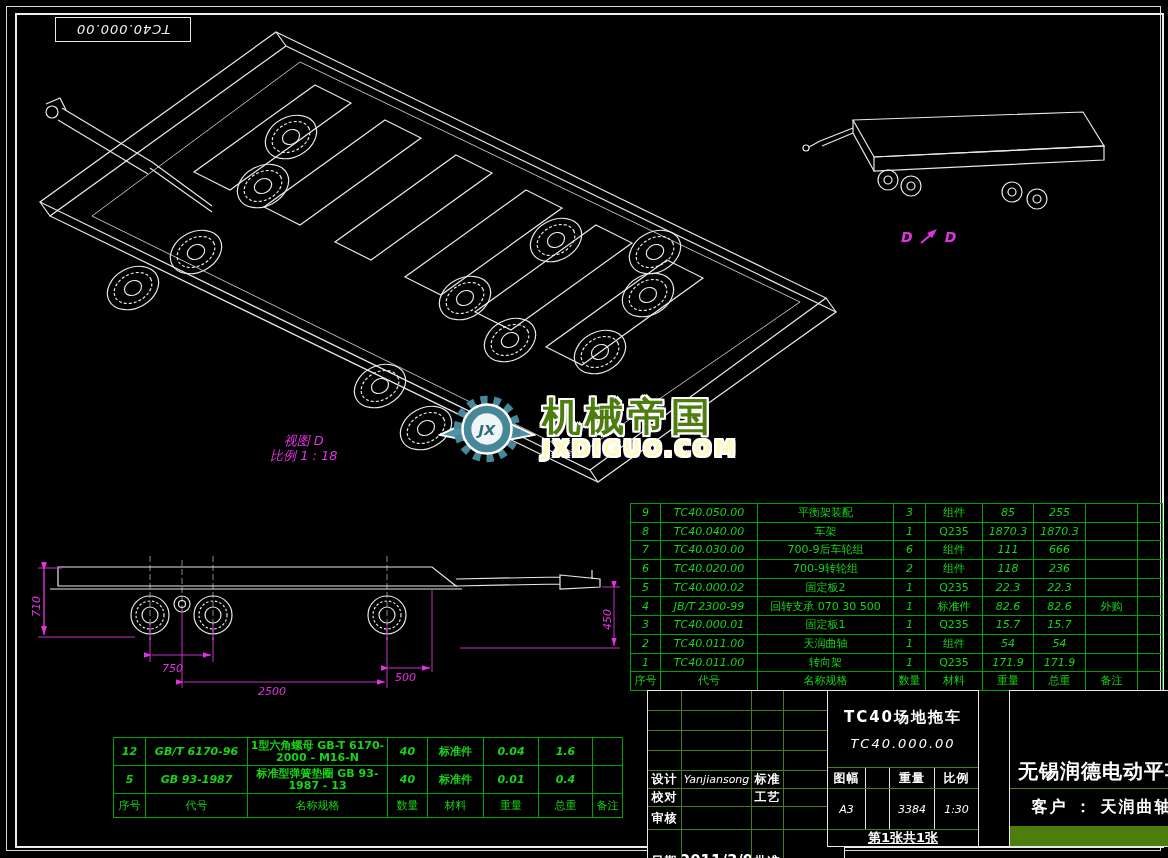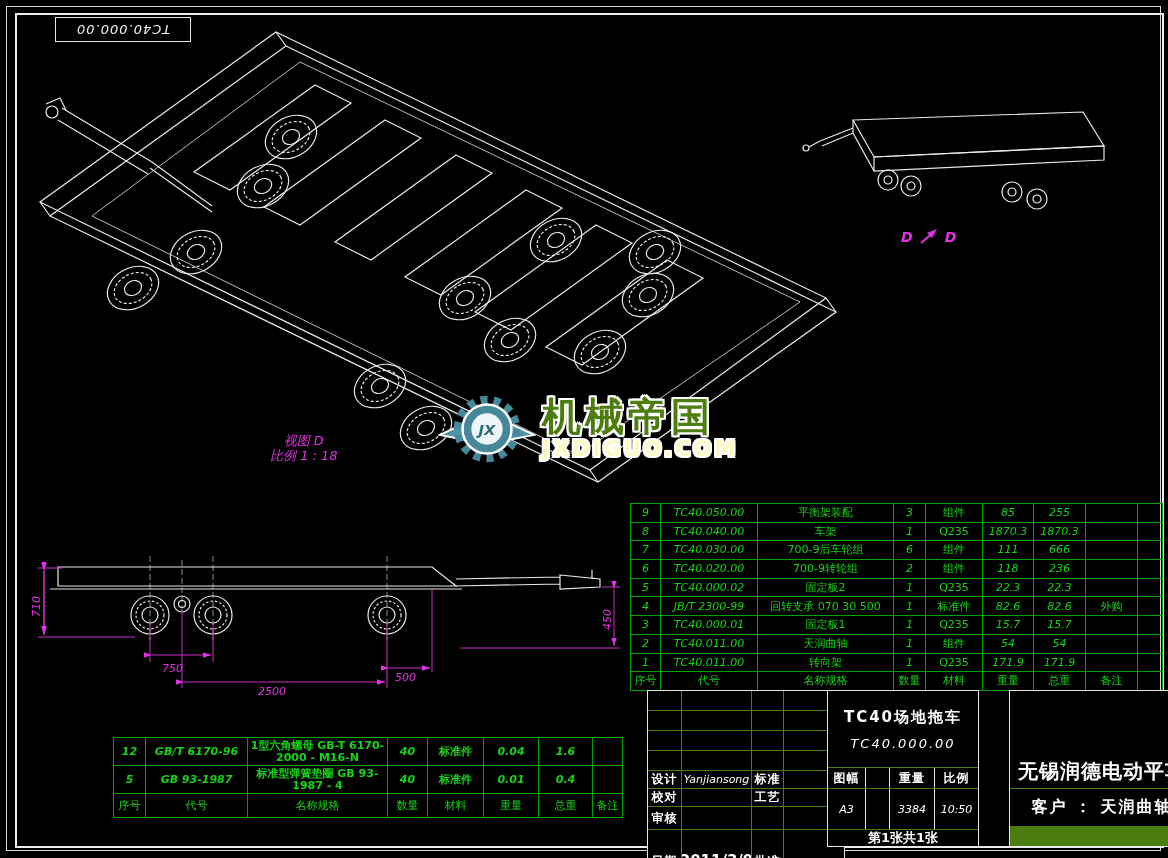--- a/index.html
+++ b/index.html
@@ -39,21 +39,21 @@
   .midrow{display:grid;grid-template-columns:37px 23px 44px 1fr;gap:1px;background:#e8e8e8;}
   .midrow>div{background:#000;display:flex;align-items:center;justify-content:center;}
   #tb-right{left:1009px;top:690px;width:186px;height:157px;grid-template-columns:1fr;
             grid-template-rows:97px 37px 1fr;}
   .prod{font-size:15px;font-weight:700;letter-spacing:2px;}
   .dno{font-size:13px;font-style:italic;letter-spacing:2px;margin-top:9px;}
   .company{font-size:20px;font-weight:700;letter-spacing:1px;align-items:flex-end !important;padding-bottom:3px;}
   .sheetname{font-size:17px;font-weight:700;letter-spacing:3px;}
   .customer{font-size:16px;font-weight:700;letter-spacing:2px;}
   .date{font-size:15px;font-weight:700;}
-  .sheetinfo{font-size:13px;font-weight:700;}
+  .sheetinfo{font-size:13px;font-weight:700;text-decoration:underline;}
   
   .mag{color:#e233e2;}
   .viewlabel{left:270px;top:433px;text-align:center;font-size:13px;line-height:15px;font-style:italic;}
   .ddlabel{left:901px;top:228px;display:flex;align-items:center;gap:5px;
            font-size:14px;font-style:italic;font-weight:600;}
   
   .wm{left:438px;top:384px;width:302px;height:90px;display:flex;align-items:center;}
   .wm-text{margin-left:6px;}
   .wm-brand{font-size:39px;font-weight:700;letter-spacing:4px;color:#4d7c0f;line-height:1.05;
     text-shadow:-2px 0 #fff,2px 0 #fff,0 -2px #fff,0 2px #fff,-2px -2px #fff,2px 2px #fff,2px -2px #fff,-2px 2px #fff;}
@@ -357,21 +357,21 @@
           <td class="wrap">1型六角螺母 GB-T 6170-2000 - M16-N</td>
           <td class="it">40</td>
           <td>标准件</td>
           <td class="it">0.04</td>
           <td class="it">1.6</td>
           <td></td>
         </tr>
         <tr>
           <td class="it">5</td>
           <td class="it">GB 93-1987</td>
-          <td class="wrap">标准型弹簧垫圈 GB 93-1987 - 4</td>
+          <td class="wrap">标准型弹簧垫圈 GB 93-1987 - 13</td>
           <td class="it">40</td>
           <td>标准件</td>
           <td class="it">0.01</td>
           <td class="it">0.4</td>
           <td></td>
         </tr>
       </tbody>
     <tbody>
       <tr>
         <td class="hd">序号</td>
@@ -432,21 +432,21 @@
         <div></div>
         <div class="lbl">重量</div>
         <div class="lbl">比例</div>
       </div>
     </div>
     <div style="padding:0">
       <div class="midrow" style="width:100%;height:100%">
         <div class="val">A3</div>
         <div></div>
         <div class="val">3384</div>
-        <div class="val">10:50</div>
+        <div class="val">1:30</div>
       </div>
     </div>
     <div class="sheetinfo">
       <span>第1张</span>
       <span>共1张</span>
     </div>
   </div>
 
   <div class="abs tbgrid" id="tb-right">
     <div class="company">无锡润德电动平车</div>

